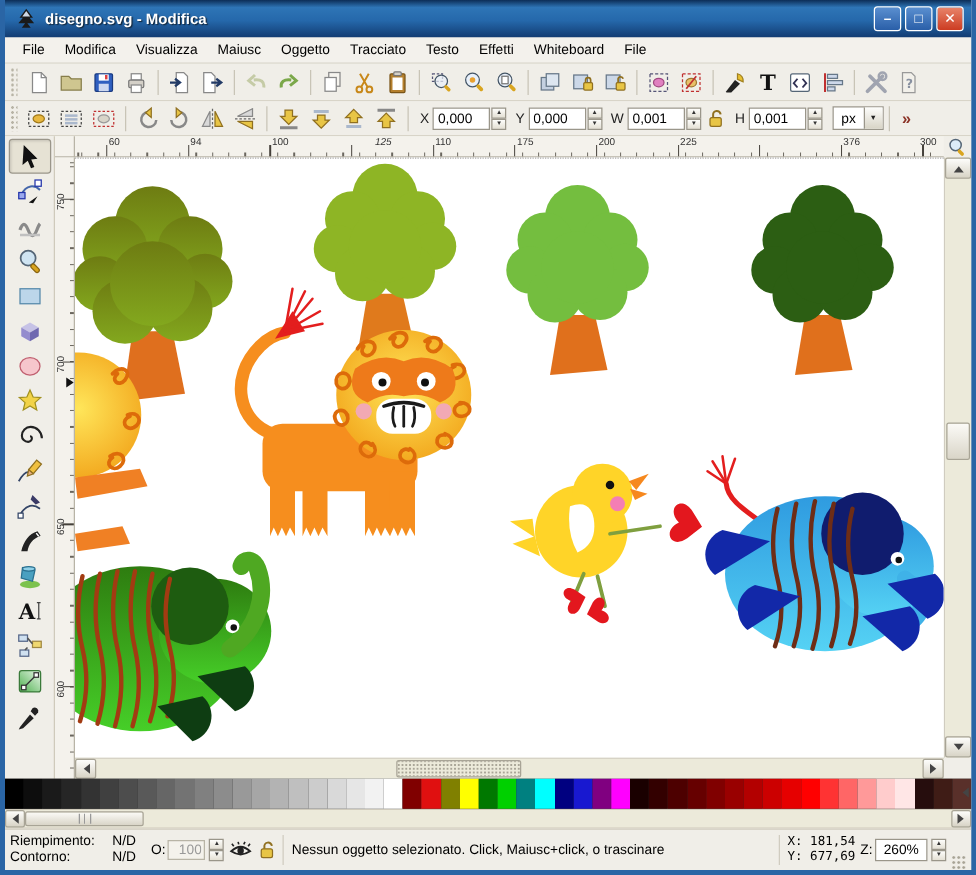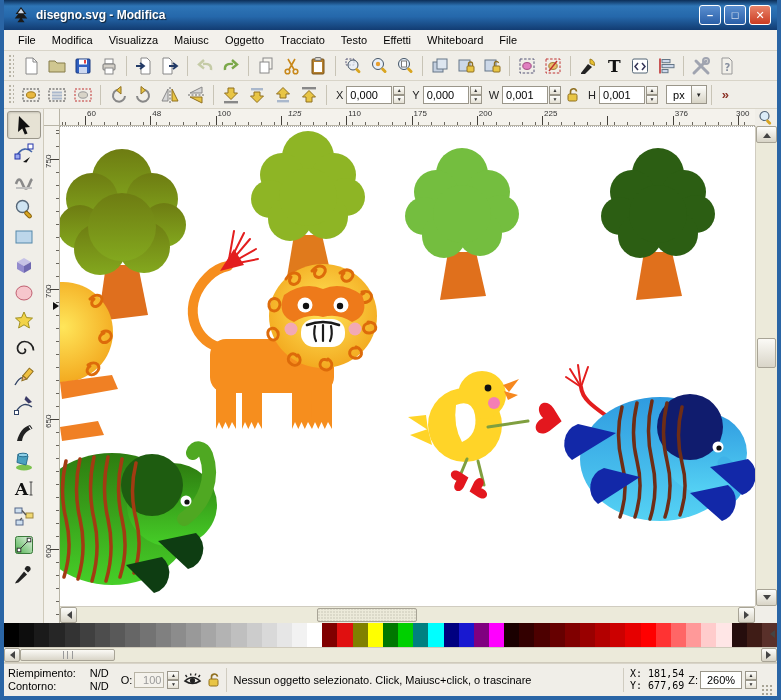--- a/index.html
+++ b/index.html
@@ -540,23 +540,23 @@
             <path d="M3,19.5 L11,9.5 l3,3 -8.5,8 -3.5,1 Z" fill="#222"></path>
             <path d="M13,4.5 a3,3 0 0 1 4.5,3.5 l-2.5,2.5 -3.5,-3.5 Z" fill="#222"></path>
           </svg>
         </div>
     </div>
 
     <div class="corner"></div>
 
     <div class="ruler hruler">
         <span class="rlabel" style="left: 27px;">60</span>
-        <span class="rlabel" style="left: 92.3px;">48</span>
+        <span class="rlabel" style="left: 92.3px;">94</span>
         <span class="rlabel" style="left: 157.6px;">100</span>
-        <span class="rlabel" style="left: 228px; font-style: italic;">125</span>
+        <span class="rlabel" style="left: 240px; font-style: italic;">125</span>
         <span class="rlabel" style="left: 288.2px;">110</span>
         <span class="rlabel" style="left: 353.5px;">175</span>
         <span class="rlabel" style="left: 418.8px;">200</span>
         <span class="rlabel" style="left: 484.1px;">225</span>
         <span class="rlabel" style="left: 549.4px; margin-top: 32px;">250</span>
         <span class="rlabel" style="left: 614.7px;">376</span>
         <span class="rlabel" style="left: 676px;">300</span>
       </div>
 
     <div class="zoomcorner">

